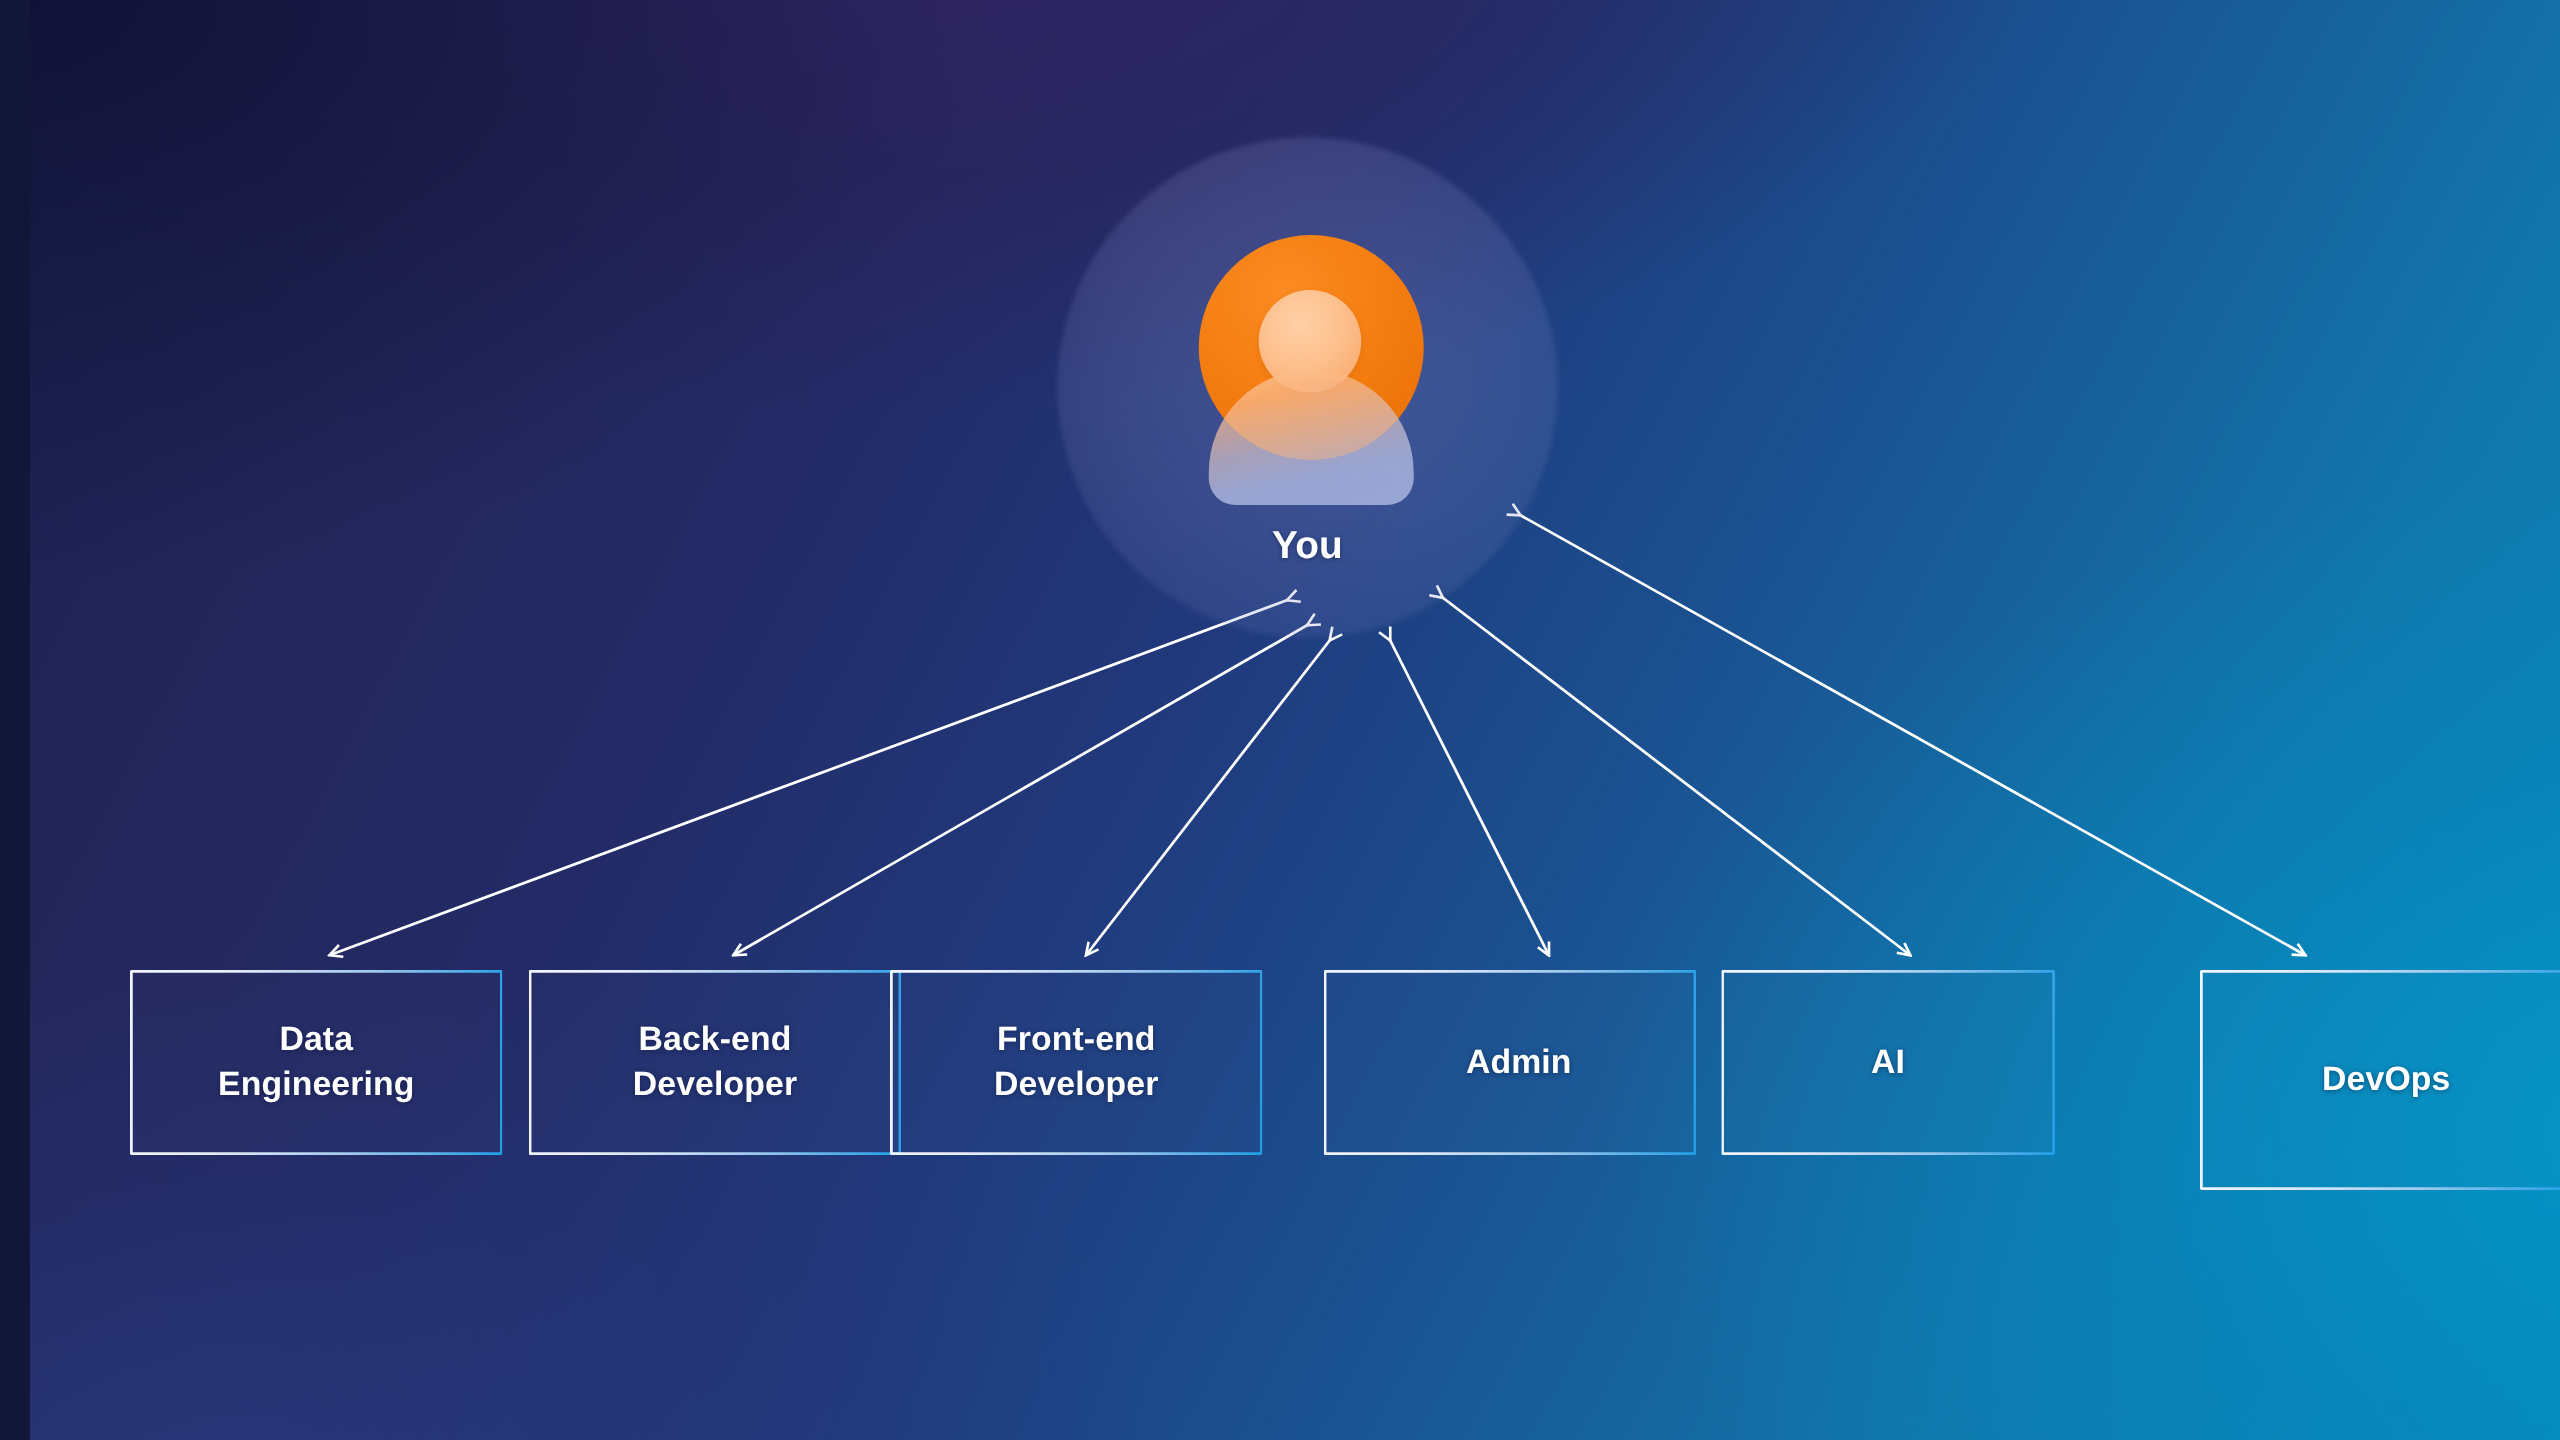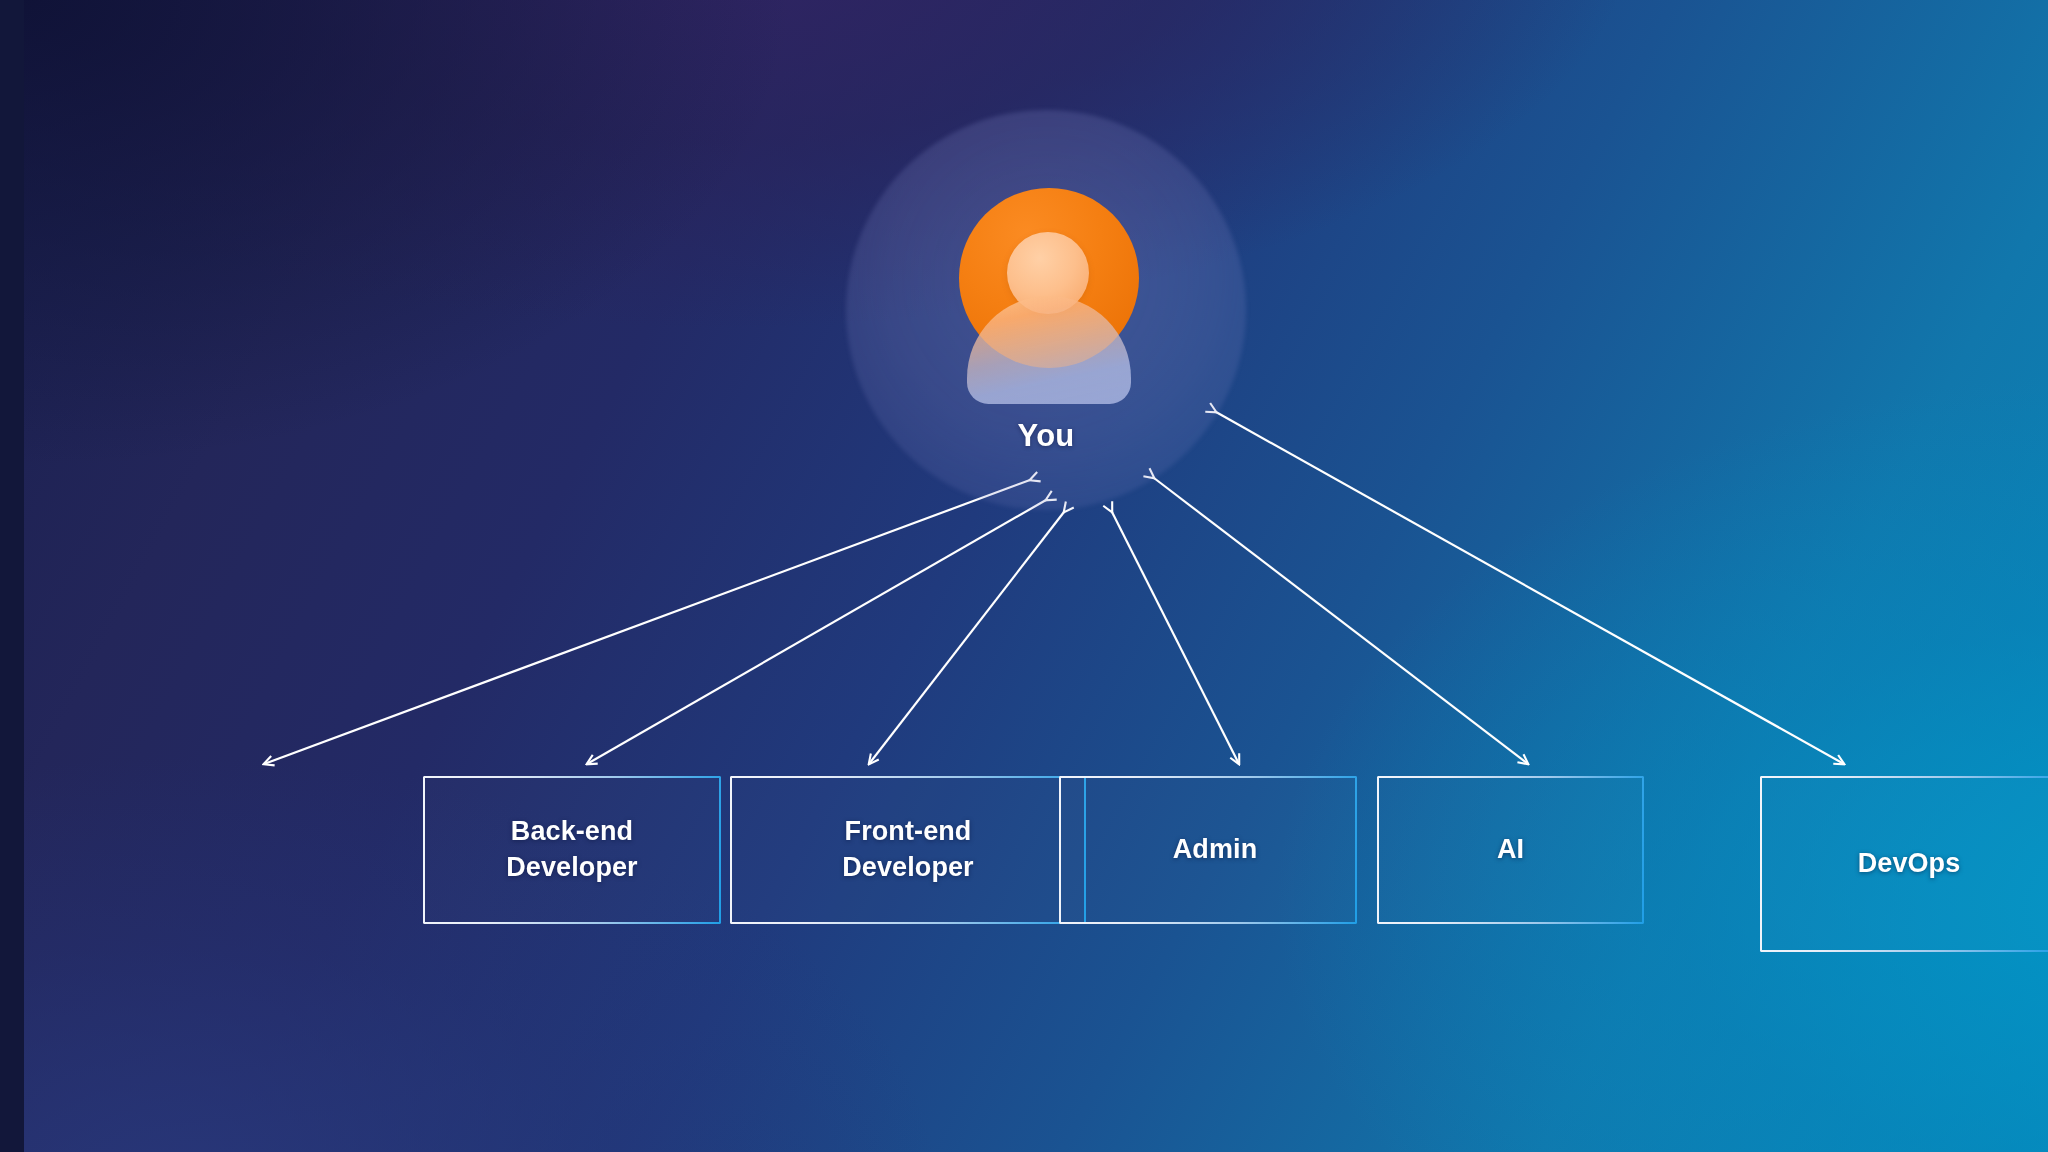--- a/index.html
+++ b/index.html
@@ -215,26 +215,29 @@
   <div class="glow-circle"></div>
 
   <div class="avatar">
     <div class="avatar-disc"></div>
     <div class="avatar-head"></div>
     <div class="avatar-body"></div>
   </div>
 
   <div class="you-label">You</div>
 
+  <div class="role-box" style="left:80px;  top:776px; width:298px; height:148px;">
+    <span class="role-label">Data<br>Engineering</span>
+  </div>
 
   <div class="role-box" style="left:399px; top:776px; width:298px; height:148px;border-radius:11px;">
     <span class="role-label">Back-end<br>Developer</span>
   </div>
 
-  <div class="role-box" style="left:706px; top:776px; width:356px; height:148px;">
+  <div class="role-box" style="left:688px; top:776px; width:298px; height:148px;">
     <span class="role-label">Front-end<br>Developer</span>
   </div>
 
   <div class="role-box" style="left:1035px; top:776px; width:298px; height:148px;padding-left:24px;">
     <span class="role-label">Admin</span>
   </div>
 
   <div class="role-box" style="left:1353px; top:776px; width:267px; height:148px;">
     <span class="role-label">AI</span>
   </div>

